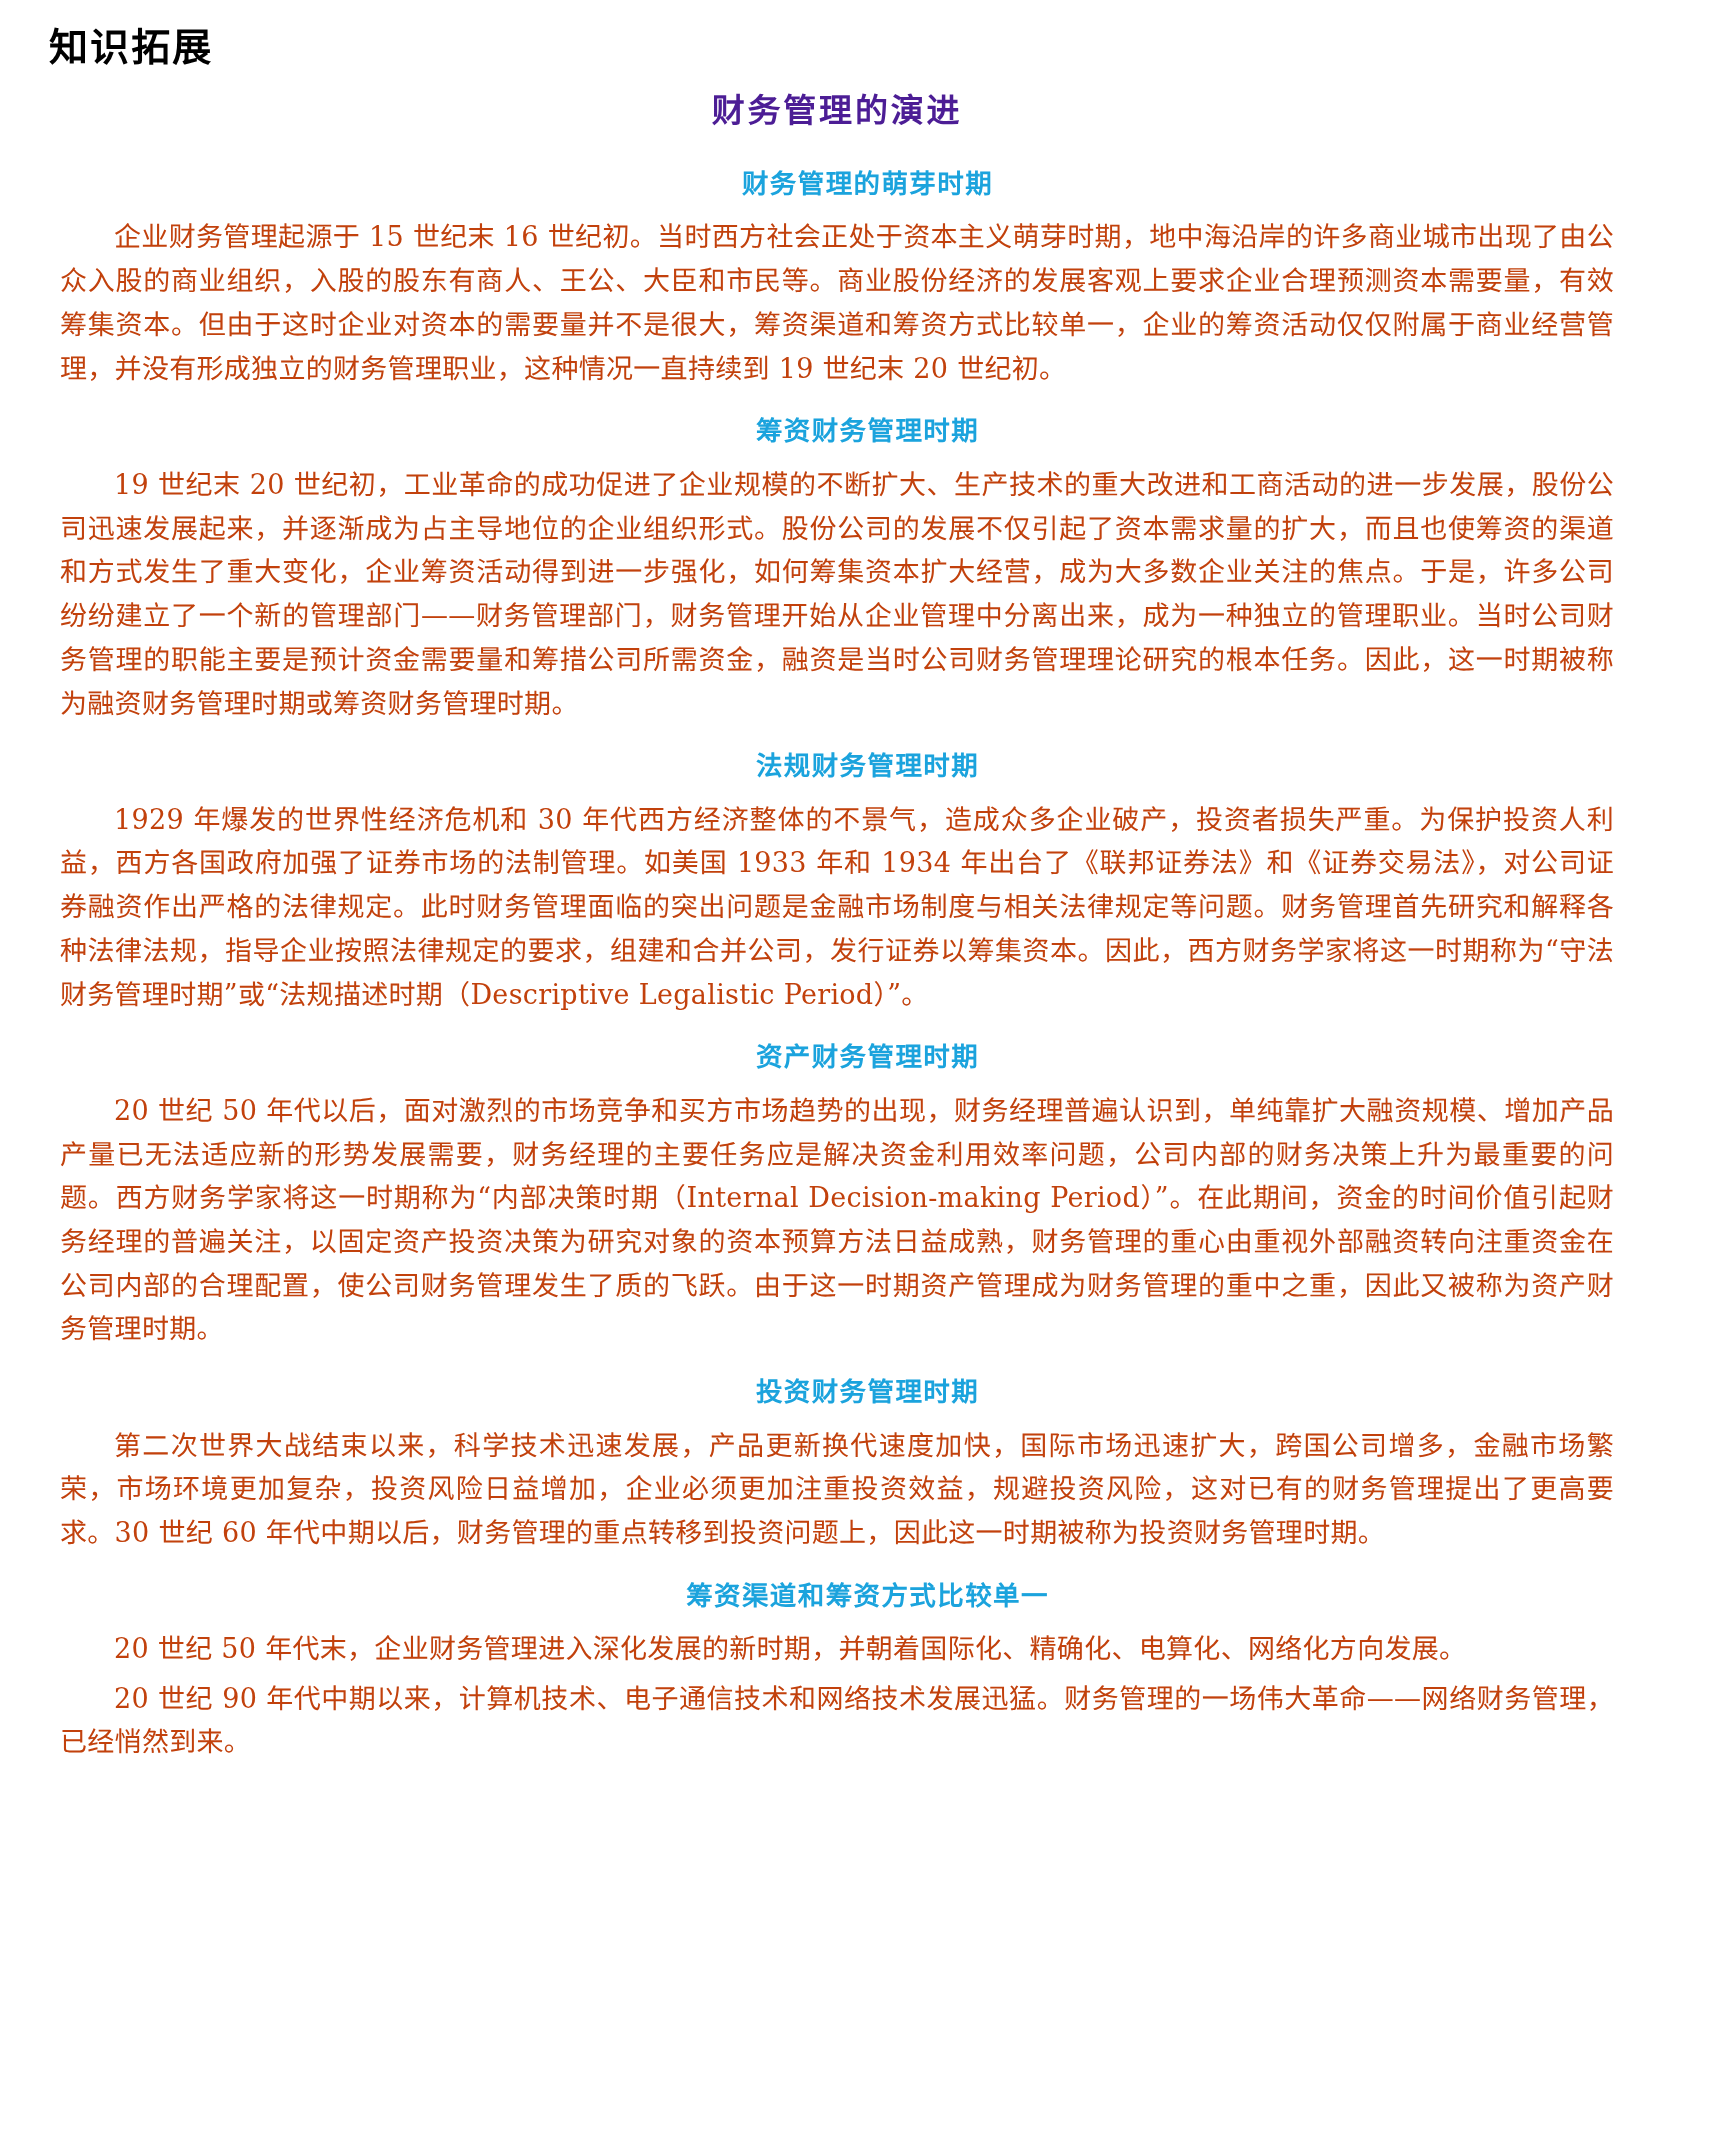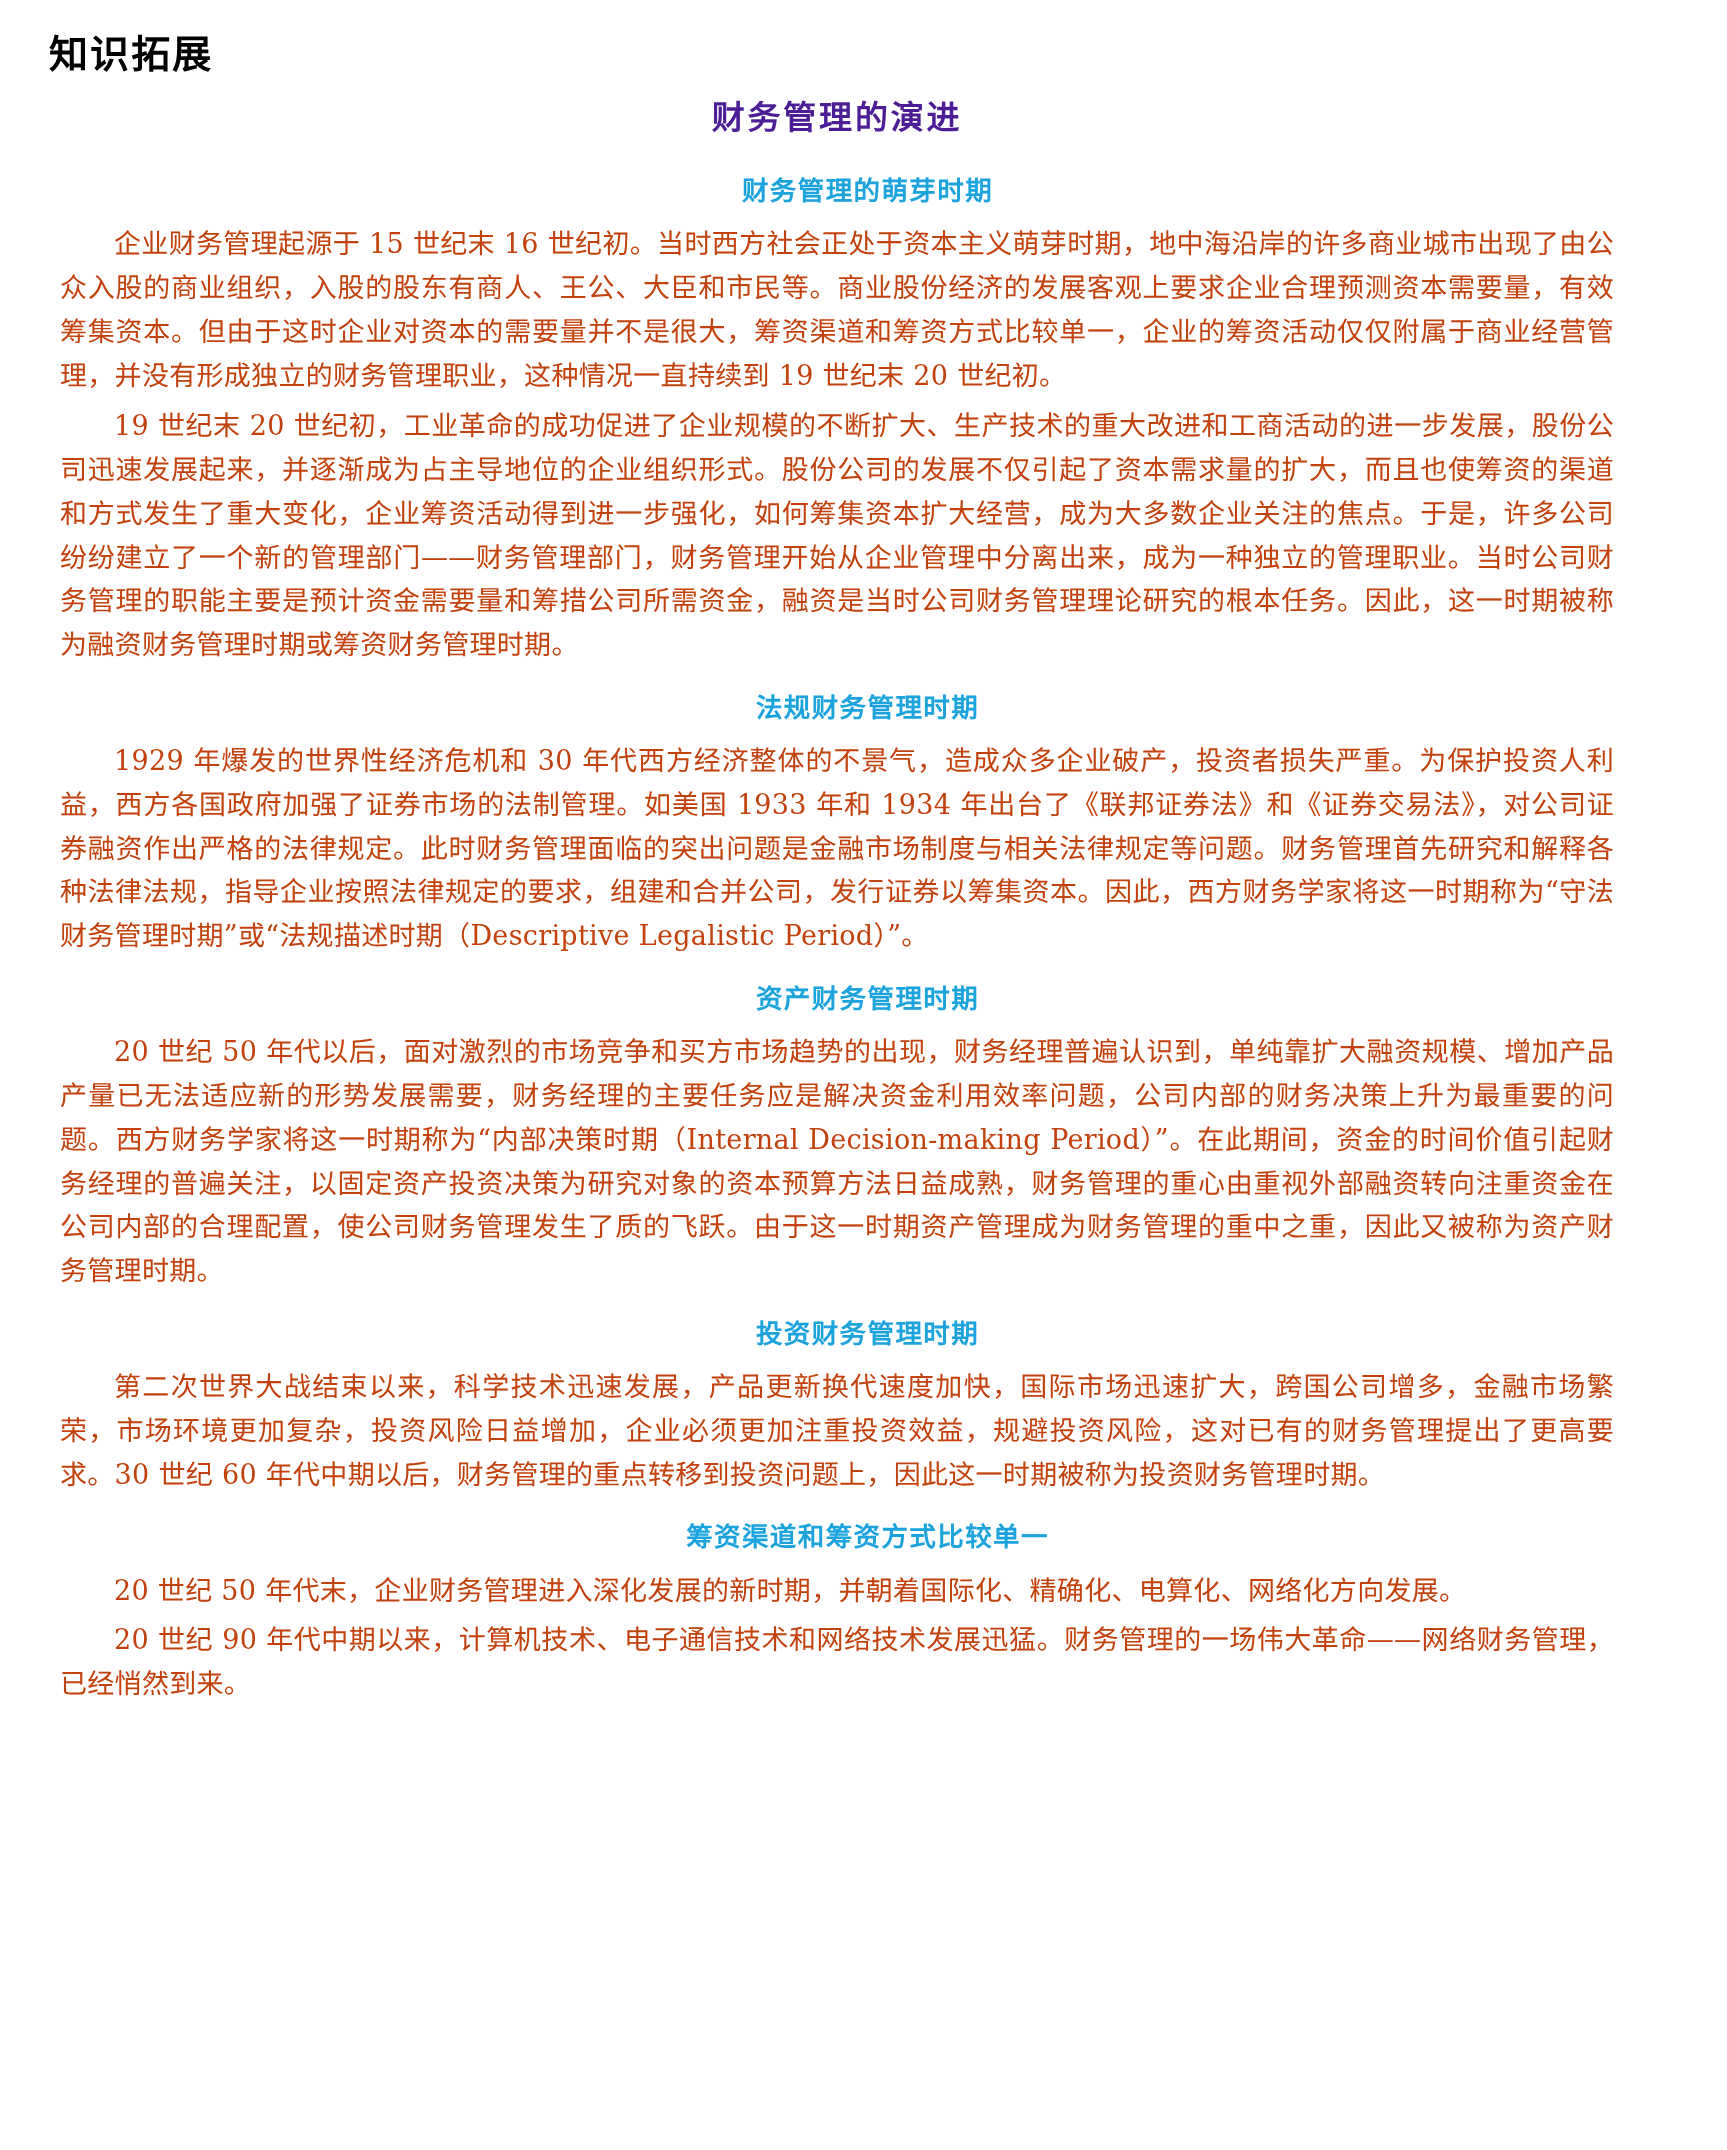--- a/index.html
+++ b/index.html
@@ -10,21 +10,21 @@
   }
   body {
     width: 1728px;
     font-family: "DejaVu Serif", "Liberation Serif", serif;
     color: #000000;
     -webkit-font-smoothing: antialiased;
   }
   .page {
     width: 1674px;
     box-sizing: border-box;
-    padding: 32px 42px 28px 42px;
+    padding: 25px 42px 28px 42px;
   }
   .doc-header {
     font-family: "DejaVu Sans", "Liberation Sans", sans-serif;
     font-weight: bold;
     font-size: 39px;
     letter-spacing: 2.1px;
     color: #000000;
     margin: 0 0 12.5px 7px;
     line-height: 1.2;
   }
@@ -73,20 +73,21 @@
   <div class="doc-header">知识拓展</div>
 
   <h1 class="doc-title">财务管理的演进</h1>
 
   <div class="section">
     <h2 class="section-heading">财务管理的萌芽时期</h2>
     <p class="para">企业财务管理起源于 15 世纪末 16 世纪初。当时西方社会正处于资本主义萌芽时期，地中海沿岸的许多商业城市出现了由公众入股的商业组织，入股的股东有商人、王公、大臣和市民等。商业股份经济的发展客观上要求企业合理预测资本需要量，有效筹集资本。但由于这时企业对资本的需要量并不是很大，筹资渠道和筹资方式比较单一，企业的筹资活动仅仅附属于商业经营管理，并没有形成独立的财务管理职业，这种情况一直持续到 19 世纪末 20 世纪初。</p>
   </div>
 
   <div class="section">
+    <h2 class="section-heading">筹资财务管理时期</h2>
     <p class="para">19 世纪末 20 世纪初，工业革命的成功促进了企业规模的不断扩大、生产技术的重大改进和工商活动的进一步发展，股份公司迅速发展起来，并逐渐成为占主导地位的企业组织形式。股份公司的发展不仅引起了资本需求量的扩大，而且也使筹资的渠道和方式发生了重大变化，企业筹资活动得到进一步强化，如何筹集资本扩大经营，成为大多数企业关注的焦点。于是，许多公司纷纷建立了一个新的管理部门——财务管理部门，财务管理开始从企业管理中分离出来，成为一种独立的管理职业。当时公司财务管理的职能主要是预计资金需要量和筹措公司所需资金，融资是当时公司财务管理理论研究的根本任务。因此，这一时期被称为融资财务管理时期或筹资财务管理时期。</p>
   </div>
 
   <div class="section">
     <h2 class="section-heading">法规财务管理时期</h2>
     <p class="para">1929 年爆发的世界性经济危机和 30 年代西方经济整体的不景气，造成众多企业破产，投资者损失严重。为保护投资人利益，西方各国政府加强了证券市场的法制管理。如美国 1933 年和 1934 年出台了《联邦证券法》和《证券交易法》，对公司证券融资作出严格的法律规定。此时财务管理面临的突出问题是金融市场制度与相关法律规定等问题。财务管理首先研究和解释各种法律法规，指导企业按照法律规定的要求，组建和合并公司，发行证券以筹集资本。因此，西方财务学家将这一时期称为“守法财务管理时期”或“法规描述时期（Descriptive Legalistic Period）”。</p>
   </div>
 
   <div class="section">
     <h2 class="section-heading">资产财务管理时期</h2>

